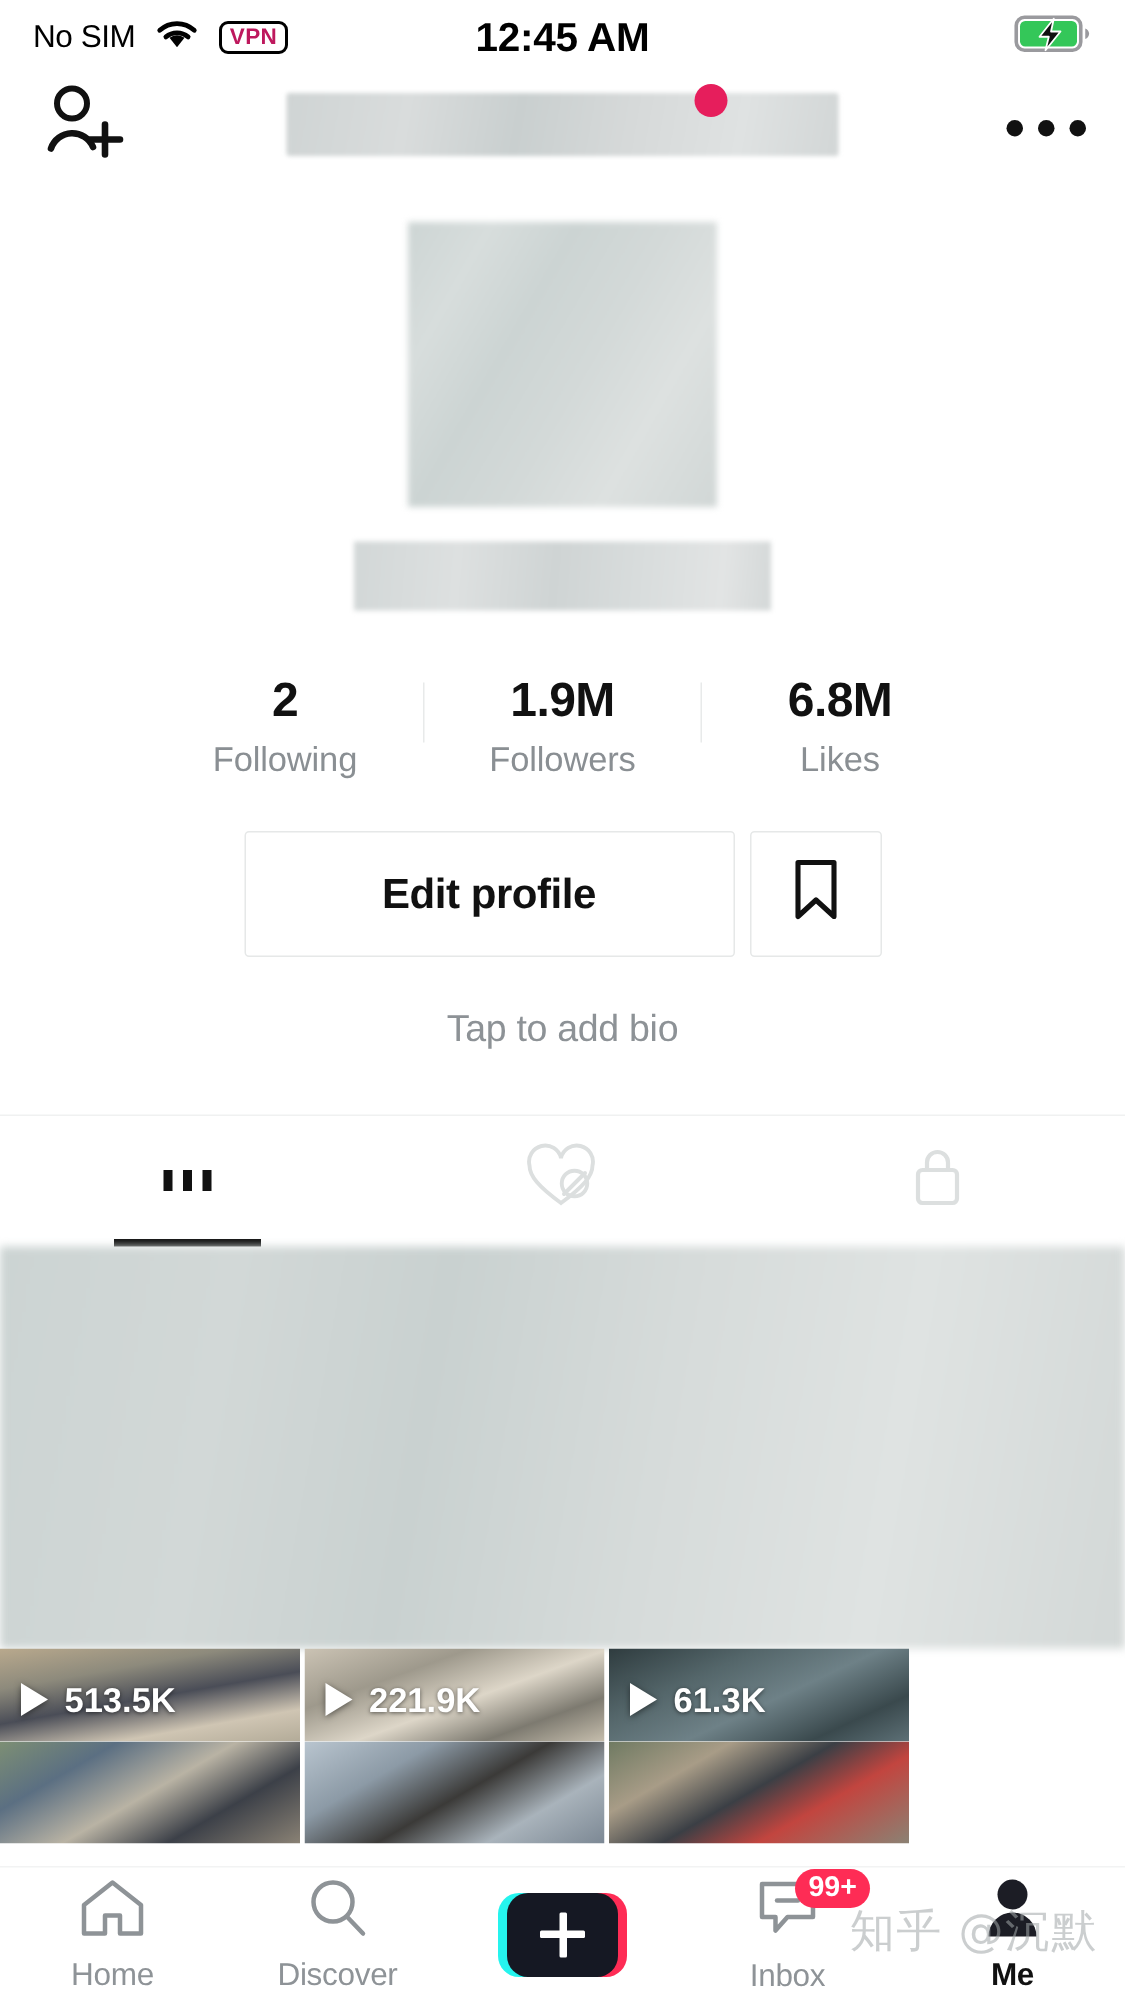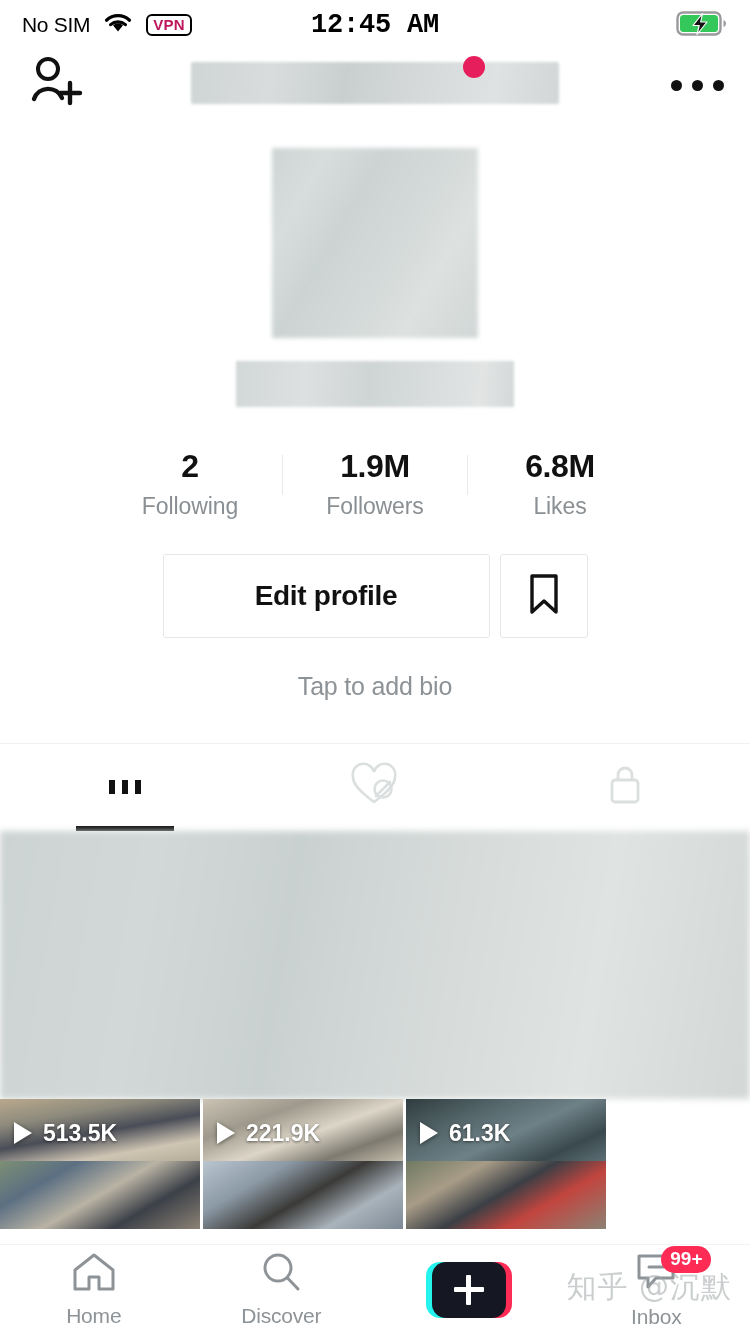--- a/index.html
+++ b/index.html
@@ -21,21 +21,20 @@
   .sb-carrier { font-size:21px; font-weight:400; color:#000; letter-spacing:-0.3px; }
   .vpn-badge {
     border:2.5px solid #000; border-radius:6px;
     font-size:15px; font-weight:700; color:#be185d;
     padding:1px 5px 2px; line-height:1.05; letter-spacing:0.2px;
   }
   .sb-time {
     position:absolute; left:0; right:0; text-align:center;
     font-size:27px; font-weight:700; color:#000; letter-spacing:-0.2px;
     pointer-events:none;
-    font-family:Liberation Mono, monospace;
   }
   .sb-right { margin-left:auto; display:flex; align-items:center; }
 
   
   .header {
     height:70px; display:flex; align-items:center;
     padding:0 26px; position:relative;
   }
   .header-center {
     position:absolute; left:50%; transform:translateX(-50%);
@@ -363,17 +362,26 @@
       <span>
         <svg width="48" height="44" viewBox="0 0 48 44">
           <path d="M7 6 H41 V28 H24 L16 37 V28 H7 Z" fill="none" stroke="#8e9397" stroke-width="3" stroke-linejoin="round"></path>
           <path d="M17 17 H31" stroke="#8e9397" stroke-width="3" stroke-linecap="round"></path>
         </svg>
       </span>
       <span class="badge">99+</span>
       <span class="nav-label">Inbox</span>
     </div>
 
+    <div class="nav-item">
+      <span>
+        <svg width="44" height="42" viewBox="0 0 44 42">
+          <circle cx="22" cy="12" r="10" fill="#1c1d25"></circle>
+          <path d="M6 40 a16 16 0 0 1 32 0 Z" fill="#1c1d25"></path>
+        </svg>
+      </span>
+      <span class="nav-label active">Me</span>
+    </div>
 
   </div>
 
   <div class="watermark">知乎 @沉默</div>
 </div>
 
 </body></html>

